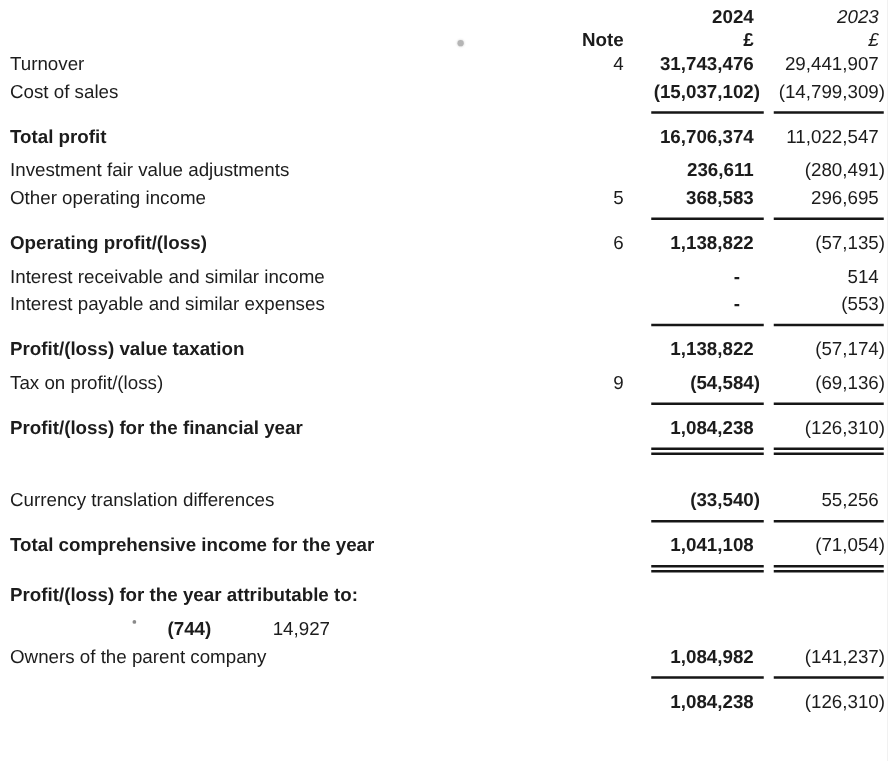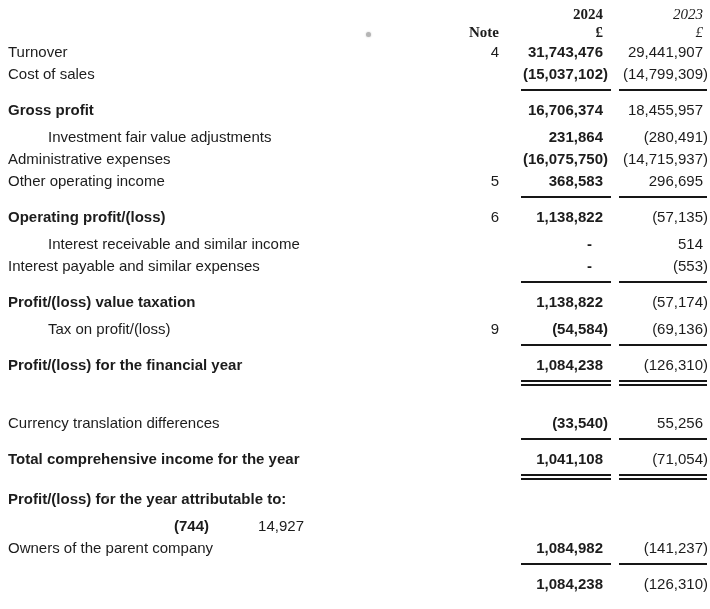--- a/index.html
+++ b/index.html
@@ -9,35 +9,35 @@
     margin:0 auto;
     background:#ffffff;
     color:#1c1c1c;
     font-family:"Liberation Sans", sans-serif;
     font-size:15px;
     overflow:hidden;
   }
   .statement { padding-top:6px; }
 
   
-  .head-row { display:flex; height:16px; line-height:16px;font-family:Liberation Serif, serif; }
+  .head-row { display:flex; height:16px; line-height:16px; }
   .head-row.second { height:17px; line-height:17px; margin-top:2px; }
 
   
   .row { display:flex; height:22px; line-height:22px; }
   .c-label { flex:1; padding-left:8px; white-space:nowrap; overflow:hidden; }
   .c-note  { width:60px;  text-align:right; padding-right:4px; }
   .c-cur   { width:100px; text-align:right; padding-right:3px; font-weight:700; }
   .c-pri   { width:97px;  text-align:right; padding-right:7px; }
   .head-row .c-cur { font-weight:700; }
   .head-row .c-pri { font-style:italic; }
   .head-row .c-note { font-weight:700; }
 
   .row.total .c-label, .row.heading .c-label { font-weight:700; }
-  .row.group-start { margin-top:5px;padding-left:40px; }
+  .row.group-start { margin-top:5px; }
 
   .v { display:inline-block; }
   .v.paren { margin-right:-5px; }
   .v.dash  { margin-right:11px; }
 
   
   .rule-row { display:flex; margin:4px 0 8px 0; }
   .rl-flex { flex:1; }
   .rl-cur { width:100px; }
   .rl-pri { width:97px; }
@@ -91,36 +91,30 @@
         <div class="rule-row">
           <div class="rl-flex"></div>
           <div class="rl-cur">
             <div class="line"></div>
           </div>
           <div class="rl-pri">
             <div class="line"></div>
           </div>
         </div>
         <div class="row total">
-          <div class="c-label">Gross profit</div>
+          <div class="c-label">Total profit</div>
           <div class="c-note"></div>
           <div class="c-cur"><span class="v">16,706,374</span></div>
-          <div class="c-pri"><span class="v">18,455,957</span></div>
+          <div class="c-pri"><span class="v">11,022,547</span></div>
         </div>
         <div class="row item group-start">
           <div class="c-label">Investment fair value adjustments</div>
           <div class="c-note"></div>
-          <div class="c-cur"><span class="v">231,864</span></div>
+          <div class="c-cur"><span class="v">236,611</span></div>
           <div class="c-pri"><span class="v paren">(280,491)</span></div>
-        </div>
-        <div class="row item">
-          <div class="c-label">Administrative expenses</div>
-          <div class="c-note"></div>
-          <div class="c-cur"><span class="v paren">(16,075,750)</span></div>
-          <div class="c-pri"><span class="v paren">(14,715,937)</span></div>
         </div>
         <div class="row item">
           <div class="c-label">Other operating income</div>
           <div class="c-note">5</div>
           <div class="c-cur"><span class="v">368,583</span></div>
           <div class="c-pri"><span class="v">296,695</span></div>
         </div>
         <div class="rule-row">
           <div class="rl-flex"></div>
           <div class="rl-cur">

